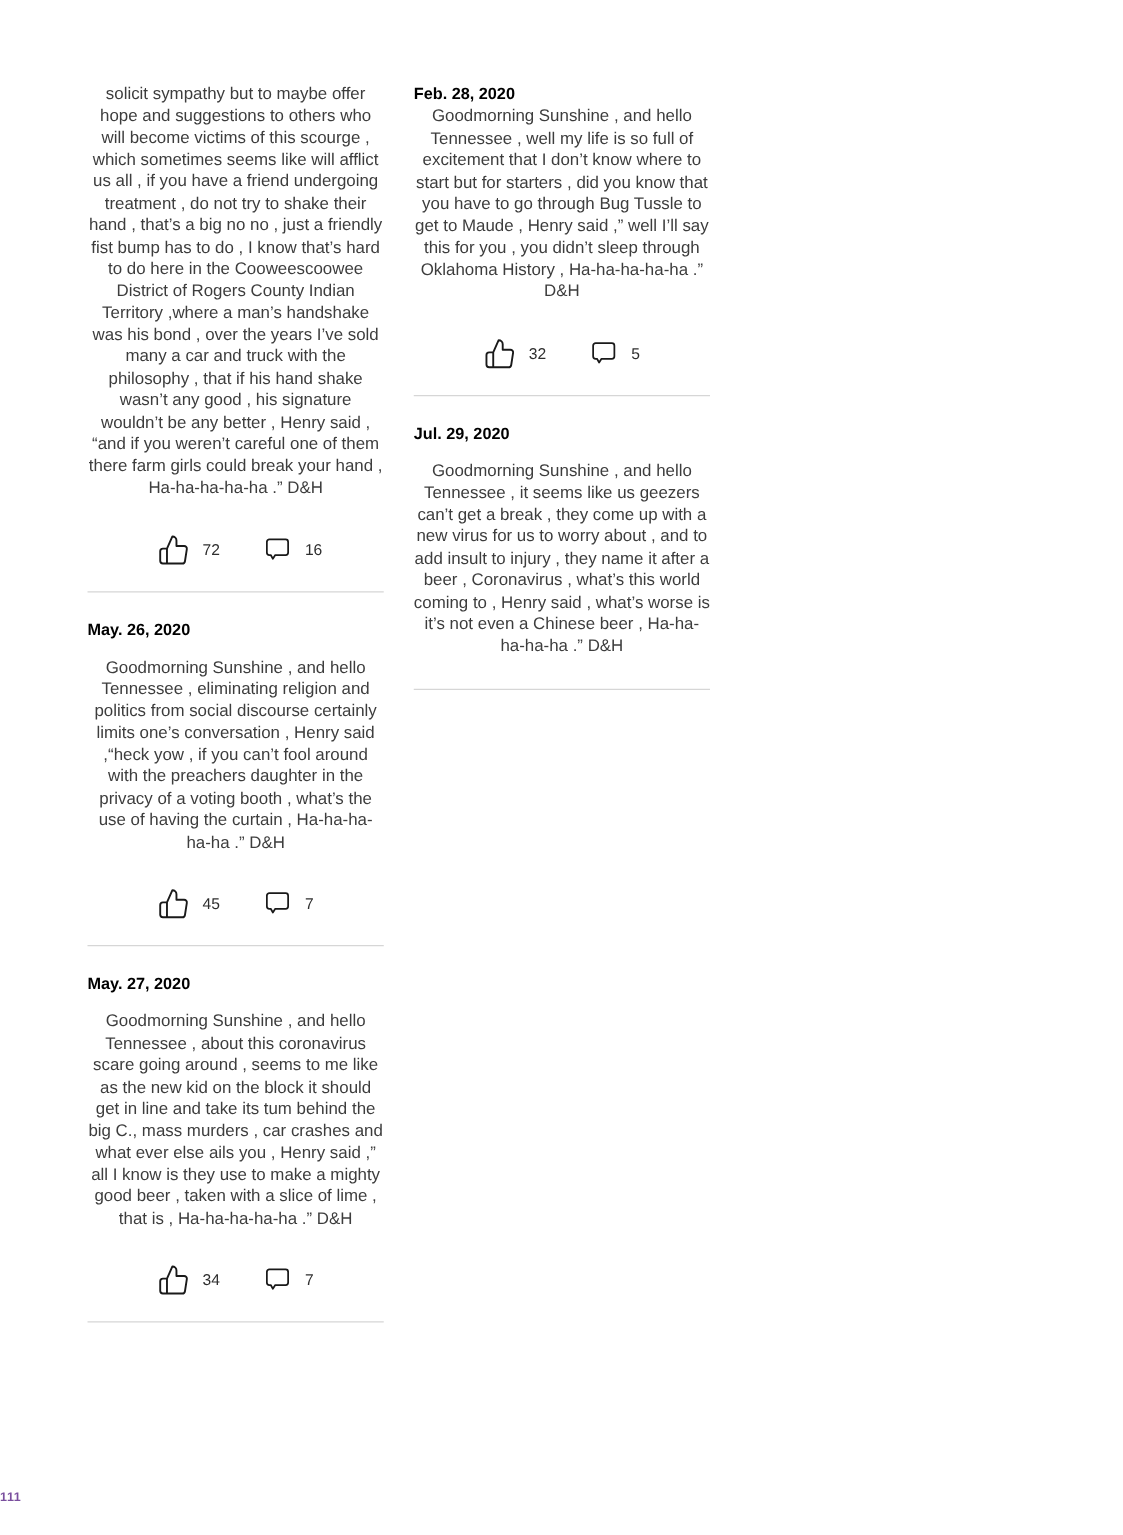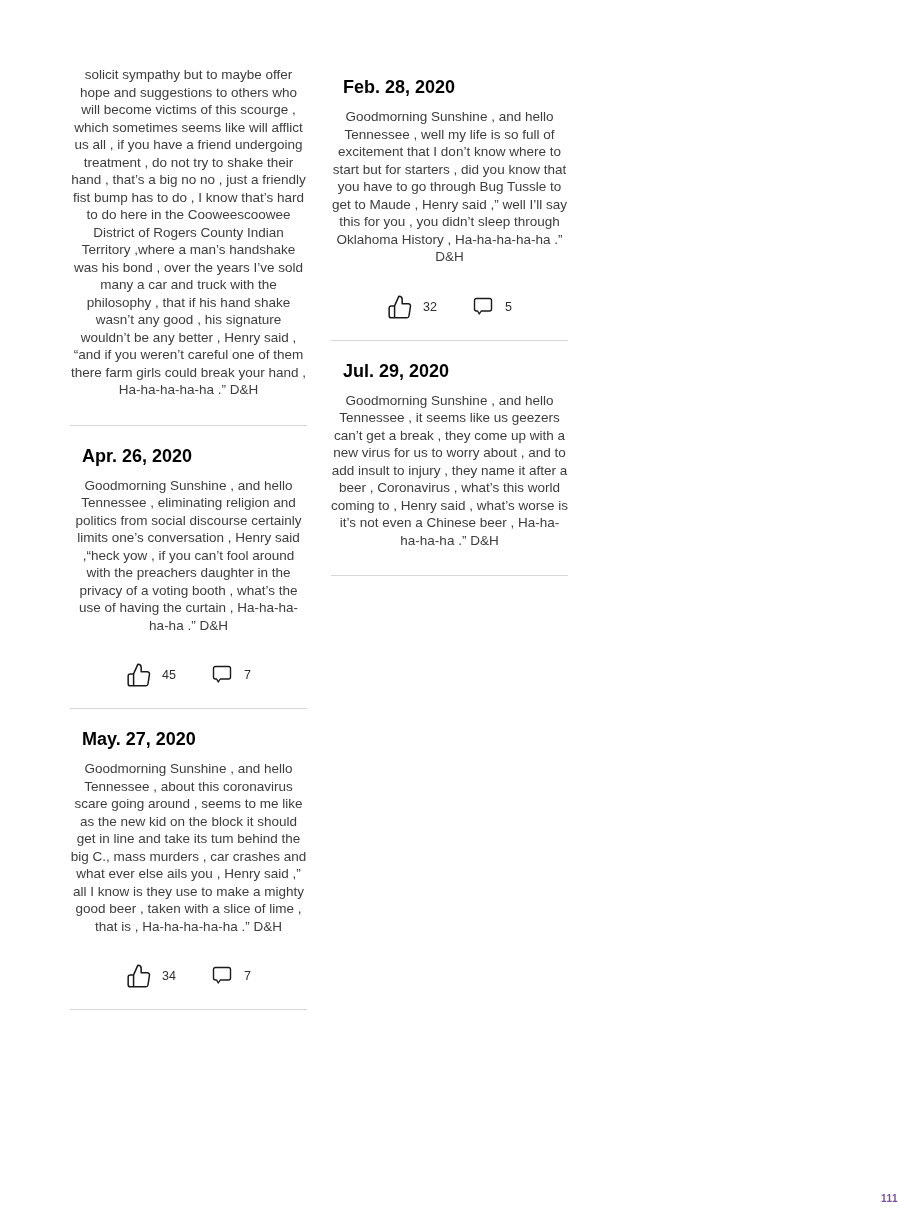--- a/index.html
+++ b/index.html
@@ -14,22 +14,22 @@
   .page { position: absolute; inset: 0; }
   .col {
     position: absolute;
     top: 66px;
     width: 237px;
   }
   .col-left  { left: 70px; }
   .col-right { left: 331px; }
 
   .post-date {
-    margin: 12px;
-    font-size: 18px;
+    margin: 0;
+    font-size: 13px;
     line-height: 18px;
     font-weight: 700;
     color: #000000;
   }
   .post-body {
     margin: 12px 0 26px;
     font-size: 13.5px;
     line-height: 17.5px;
     color: #3d3d3d;
     text-align: center;
@@ -59,21 +59,21 @@
     border: none;
     border-top: 1px solid #d6d6d6;
     margin: 0 0 21px 0;
   }
 
   .page-number {
     position: absolute;
     top: 1193px;
     left: 0;
     width: 100%;
-    text-align: right;
+    text-align: left;
     font-size: 10px;
     font-weight: 700;
     letter-spacing: 0.5px;
     color: #7a4f9e;
   }
   .svg-defs { position: absolute; width: 0; height: 0; overflow: hidden; }
 </style>
 </head>
 <body>
 
@@ -87,25 +87,40 @@
     </symbol>
   </defs>
 </svg>
 
 <div class="page">
 
   <div class="col col-left">
 
     <article class="post">
       <p class="post-body">solicit sympathy but to maybe offer hope and suggestions to others who will become victims of this scourge , which sometimes seems like will afflict us all , if you have a friend undergoing treatment , do not try to shake their hand , that’s a big no no , just a friendly fist bump has to do , I know that’s hard to do here in the Cooweescoowee District of Rogers County Indian Territory ,where a man’s handshake was his bond , over the years I’ve sold many a car and truck with the philosophy , that if his hand shake wasn’t any good , his signature wouldn’t be any better , Henry said , “and if you weren’t careful one of them there farm girls could break your hand , Ha-ha-ha-ha-ha .” D&amp;H</p>
+      <div class="stats">
+        <span class="stat-icon">
+            <svg width="26" height="26">
+              <use href="#icon-like"></use>
+            </svg>
+          </span>
+        <span class="stat-count">72</span>
+        <span class="stat-gap"></span>
+        <span class="stat-icon">
+            <svg width="24" height="24">
+              <use href="#icon-comment"></use>
+            </svg>
+          </span>
+        <span class="stat-count">16</span>
+      </div>
       <hr class="divider">
     </article>
 
     <article class="post">
-      <h3 class="post-date">Apr. 26, 2020</h3>
+      <h3 class="post-date">May. 26, 2020</h3>
       <p class="post-body">Goodmorning Sunshine , and hello Tennessee , eliminating religion and politics from social discourse certainly limits one’s conversation , Henry said ,“heck yow , if you can’t fool around with the preachers daughter in the privacy of a voting booth , what’s the use of having the curtain , Ha-ha-ha-ha-ha .” D&amp;H</p>
       <div class="stats">
         <span class="stat-icon">
             <svg width="26" height="26">
               <use href="#icon-like"></use>
             </svg>
           </span>
         <span class="stat-count">45</span>
         <span class="stat-gap"></span>
         <span class="stat-icon">

